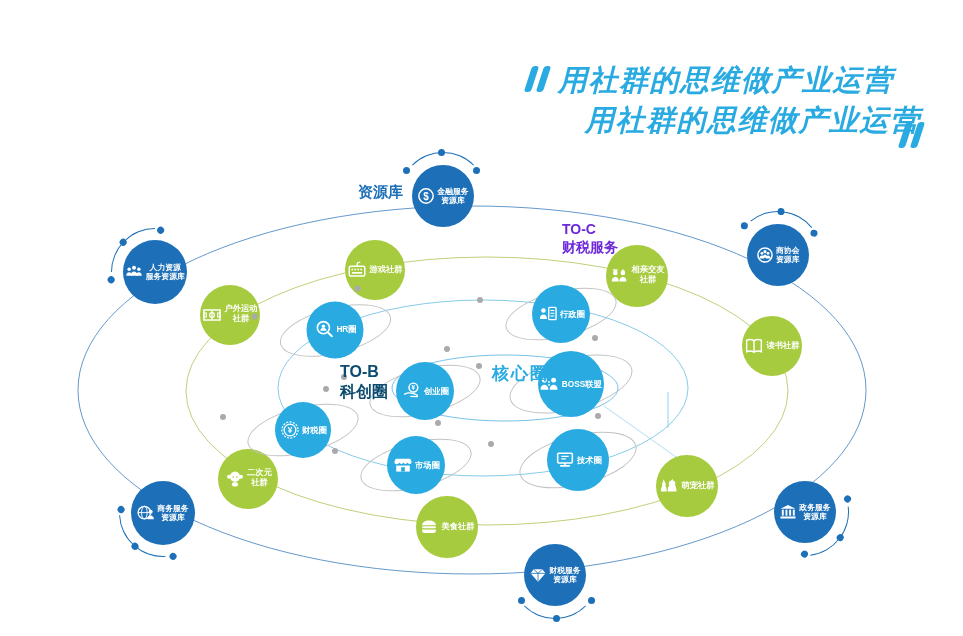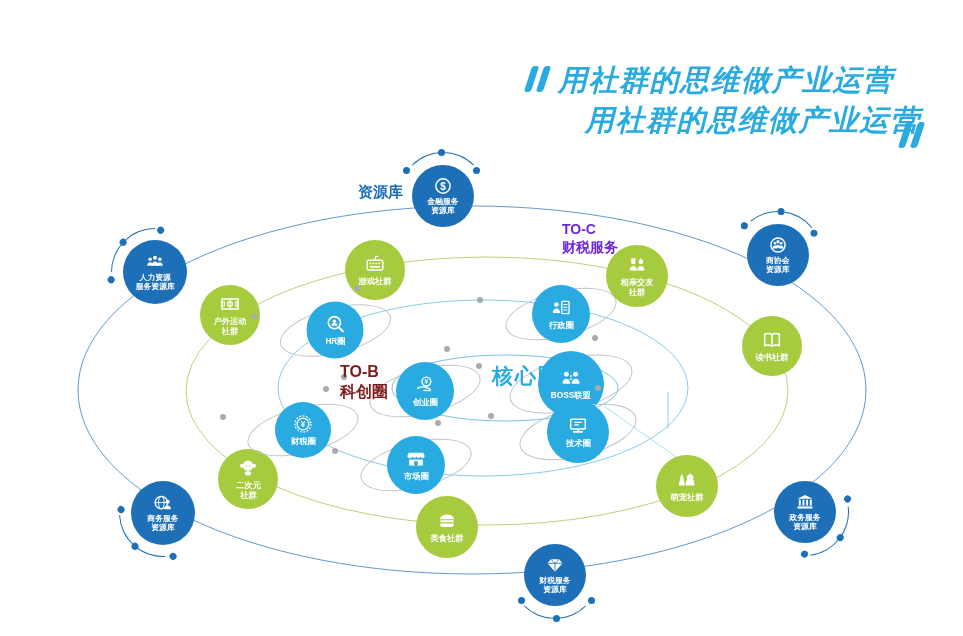--- a/index.html
+++ b/index.html
@@ -13,29 +13,29 @@
   .q1{margin-left:30px;}
   .q2{margin-left:57px;}
   .qmark{position:absolute;display:flex;gap:5px;}
   .qmark i{display:block;width:7px;height:26px;background:#29abe2;border-radius:3px;transform:skewX(-18deg);}
   .qopen{left:0;top:6px;}
   .qclose{left:374px;top:62px;}
   
   .rlabel{position:absolute;font-weight:bold;z-index:4;line-height:1.25;}
   .lbl-outer{left:358px;top:183px;color:#1d70b8;font-size:15px;}
   .lbl-toc{left:562px;top:221px;color:#6d28d9;font-size:14px;}
-  .lbl-tob{left:340px;top:362px;color:#7f1d1d;font-size:16px;}
-  .lbl-core{left:492px;top:363px;color:#29abe2;font-size:21px;letter-spacing:2px;}
+  .lbl-tob{left:340px;top:362px;color:#0c4a6e;font-size:16px;}
+  .lbl-core{left:492px;top:363px;color:#29abe2;font-size:17px;letter-spacing:2px;}
   
   .node{position:absolute;transform:translate(-50%,-50%);border-radius:50%;
-        display:flex;flex-direction:column;align-items:center;justify-content:center;
+        display:flex;flex-direction:row;align-items:center;justify-content:center;
         color:#fff;text-align:center;z-index:3;cursor:pointer;}
   .node::before{content:'';position:absolute;inset:0;border-radius:50%;z-index:0;}
   .node.outer{width:62px;height:62px;}
-  .node.toc{width:60px;height:60px;}
+  .node.toc{width:60px;height:60px;font-family:Liberation Mono, monospace;}
   .node.tob{width:57px;height:57px;}
   .node.outer::before{background:#1d70b8;}
   .node.toc::before{background:#a6cb3e;}
   .node.tob::before{background:#29abe2;}
   .icon{position:relative;z-index:1;width:22px;height:22px;margin-bottom:1px;display:block;}
   .outer .icon{width:20px;height:20px;margin-bottom:0;}
   .nlabel{position:relative;z-index:1;font-size:9px;font-weight:bold;line-height:1.18;transform:scale(.92);}
   .outer .nlabel{font-size:8.5px;}
   
   .halo{position:absolute;left:50%;top:50%;width:86px;height:86px;z-index:-1;
@@ -388,21 +388,21 @@
   <div class="node tob" style="left:416px;top:465px;width:58px;height:58px">
     <span class="orbit"></span>
       <i class="odot od1"></i>
       <i class="odot od2"></i>
       <i class="odot od3"></i>
     <svg class="icon" viewBox="0 0 24 24">
         <use href="#sym-stall"></use>
       </svg>
     <span class="nlabel"><span>市场圈</span></span>
   </div>
-  <div class="node tob" style="left:578px;top:432px;width:62px;height:62px">
+  <div class="node tob" style="left:578px;top:460px;width:62px;height:62px">
     <span class="orbit" style="width:118px;height:48px"></span>
       <i class="odot od1" style="left:-59px"></i>
       <i class="odot od2"></i>
       <i class="odot od3" style="top:26px"></i>
     <svg class="icon" viewBox="0 0 24 24">
         <use href="#sym-computer"></use>
       </svg>
     <span class="nlabel"><span>技术圈</span></span>
   </div>
 

